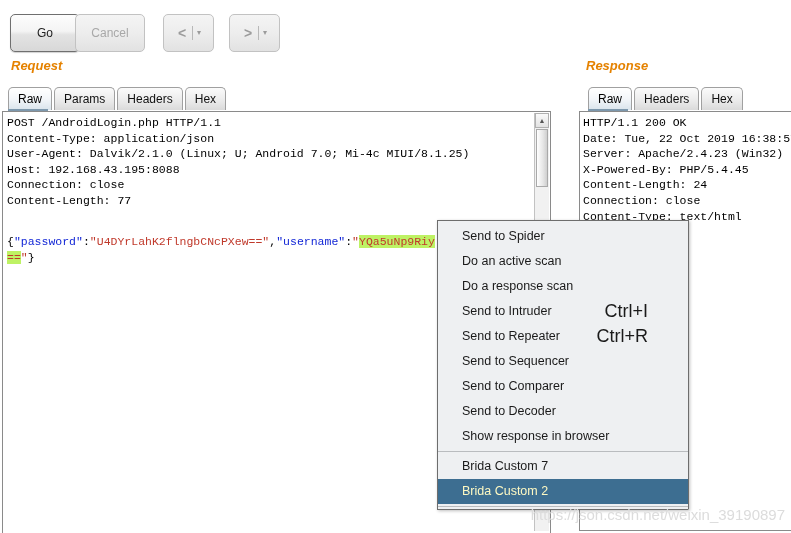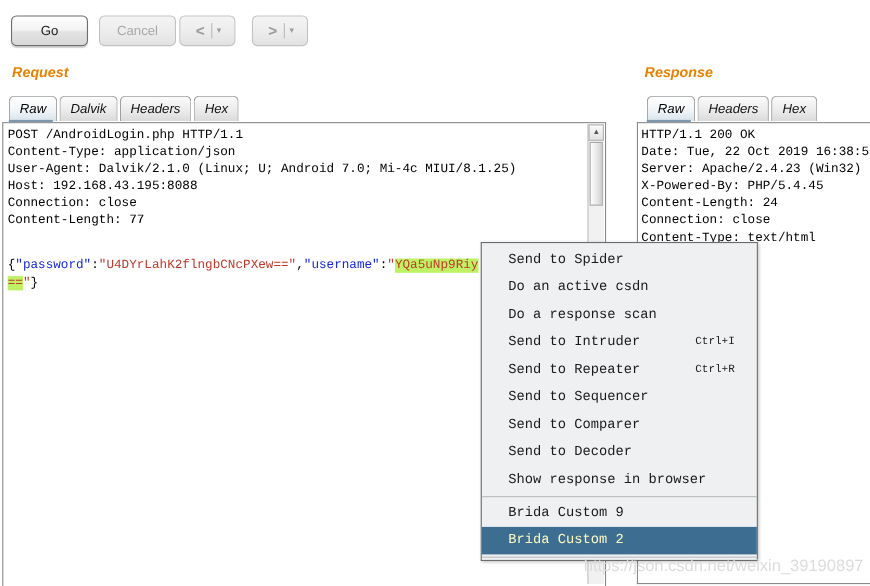--- a/index.html
+++ b/index.html
@@ -20,42 +20,42 @@
   
   #toolbar {
     position: absolute;
     left: 0; top: 0;
     width: 791px; height: 53px;
     background: #ffffff;
   }
   .btn {
     position: absolute;
     top: 14px;
-    height: 28px;
+    height: 38px;
     border: 1px solid #9a9a9a;
     border-radius: 5px;
     background: linear-gradient(to bottom,#fdfdfd 0%,#f4f4f4 45%,#e3e3e3 55%,#d8d8d8 100%);
     box-shadow: 0 1px 1px rgba(0,0,0,0.18);
     font-family: "Liberation Sans", sans-serif;
     font-size: 12px;
     color: #222;
     display: flex;
     align-items: center;
     justify-content: center;
     box-sizing: border-box;
     cursor: default;
   }
   .btn.disabled {
     color: #a8a8a8;
     border-color: #c2c2c2;
     background: linear-gradient(to bottom,#f4f4f4 0%,#ededed 50%,#e2e2e2 100%);
     box-shadow: none;
   }
   #btn-go    { left: 10px;  width: 70px; border-color:#6f6f6f; }
-  #btn-cancel{ left: 90px;  width: 70px; }
+  #btn-cancel{ left: 75px;  width: 70px; }
   #btn-back  { left: 163px; width: 51px; }
   #btn-fwd   { left: 229px; width: 51px; }
   .nav-inner {
     display: flex;
     align-items: center;
     justify-content: center;
     width: 100%;
     height: 100%;
     color: #9b9b9b;
   }
@@ -76,21 +76,20 @@
     color: #e58200;
     font-style: italic;
   }
   #title-request  { left: 11px;  top: 58px; }
   #title-response { left: 586px; top: 58px; }
 
   
   .tabstrip {
     position: absolute;
     height: 24px;
-    font-style: italic;
   }
   #tabs-request  { left: 8px;  top: 87px; }
   #tabs-response { left: 588px; top: 87px; }
   .tab {
     position: relative;
     float: left;
     height: 23px;
     line-height: 23px;
     padding: 0 9px;
     margin-right: 2px;
@@ -191,36 +190,36 @@
     border: 1px solid #6d6d6d;
     box-sizing: border-box;
     box-shadow: 1px 1px 3px rgba(0,0,0,0.25);
     padding: 3px 0 0 0;
   }
   .menu-item {
     position: relative;
     height: 25px;
     line-height: 25px;
     padding-left: 24px;
-    font-family: Liberation Mono, monospace;
+    font-family: Liberation Sans, sans-serif;
     font-size: 12.5px;
     color: #1a1a1a;
     white-space: nowrap;
     cursor: default;
     box-sizing: border-box;
   }
   .menu-item.selected {
     background: #3d6e91;
     color: #fef9c3;
   }
   .menu-accel {
     position: absolute;
-    right: 20px;
+    right: 40px;
     top: 0;
-    font-size: 10px;
+    font-size: 18px;
     color: #1a1a1a;
   }
   .menu-sub-arrow {
     position: absolute;
     right: 8px;
     top: 0;
     font-size: 9px;
     color: #1a1a1a;
   }
   .menu-separator {
@@ -263,21 +262,21 @@
       <span class="nav-arrow">&gt;</span>
       <span class="nav-sep"></span>
       <span class="nav-caret">▾</span>
     </span>
   </div>
 </div>
 
 <div class="panel-title" id="title-request">Request</div>
 <div class="tabstrip" id="tabs-request">
     <div class="tab active"><span>Raw</span></div>
-    <div class="tab"><span>Dalvik</span></div>
+    <div class="tab"><span>Params</span></div>
     <div class="tab"><span>Headers</span></div>
     <div class="tab"><span>Hex</span></div>
   </div>
 <div class="tab-underline" id="underline-request"></div>
 
 <div class="editor" id="editor-request">
   <div class="code" id="code-request-headers">POST /AndroidLogin.php HTTP/1.1
 Content-Type: application/json
 User-Agent: Dalvik/2.1.0 (Linux; U; Android 7.0; Mi-4c MIUI/8.1.25)
 Host: 192.168.43.195:8088
@@ -309,27 +308,27 @@
 X-Powered-By: PHP/5.4.45
 Content-Length: 24
 Connection: close
 Content-Type: text/html
 
 wxisXEDQ==</div>
 </div>
 
 <div id="context-menu">
     <div class="menu-item"><span>Send to Spider</span></div>
-    <div class="menu-item"><span>Do an active csdn</span></div>
+    <div class="menu-item"><span>Do an active scan</span></div>
     <div class="menu-item"><span>Do a response scan</span></div>
     <div class="menu-item"><span>Send to Intruder</span><span class="menu-accel">Ctrl+I</span></div>
     <div class="menu-item"><span>Send to Repeater</span><span class="menu-accel">Ctrl+R</span></div>
     <div class="menu-item"><span>Send to Sequencer</span></div>
     <div class="menu-item"><span>Send to Comparer</span></div>
     <div class="menu-item"><span>Send to Decoder</span></div>
     <div class="menu-item"><span>Show response in browser</span></div>
     <div class="menu-separator"></div>
-    <div class="menu-item"><span>Brida Custom 9</span></div>
+    <div class="menu-item"><span>Brida Custom 7</span></div>
     <div class="menu-item selected"><span>Brida Custom 2</span></div>
     <div class="menu-separator"></div>
   </div>
 
 <div id="watermark">https://json.csdn.net/weixin_39190897</div>
 
 </body></html>

